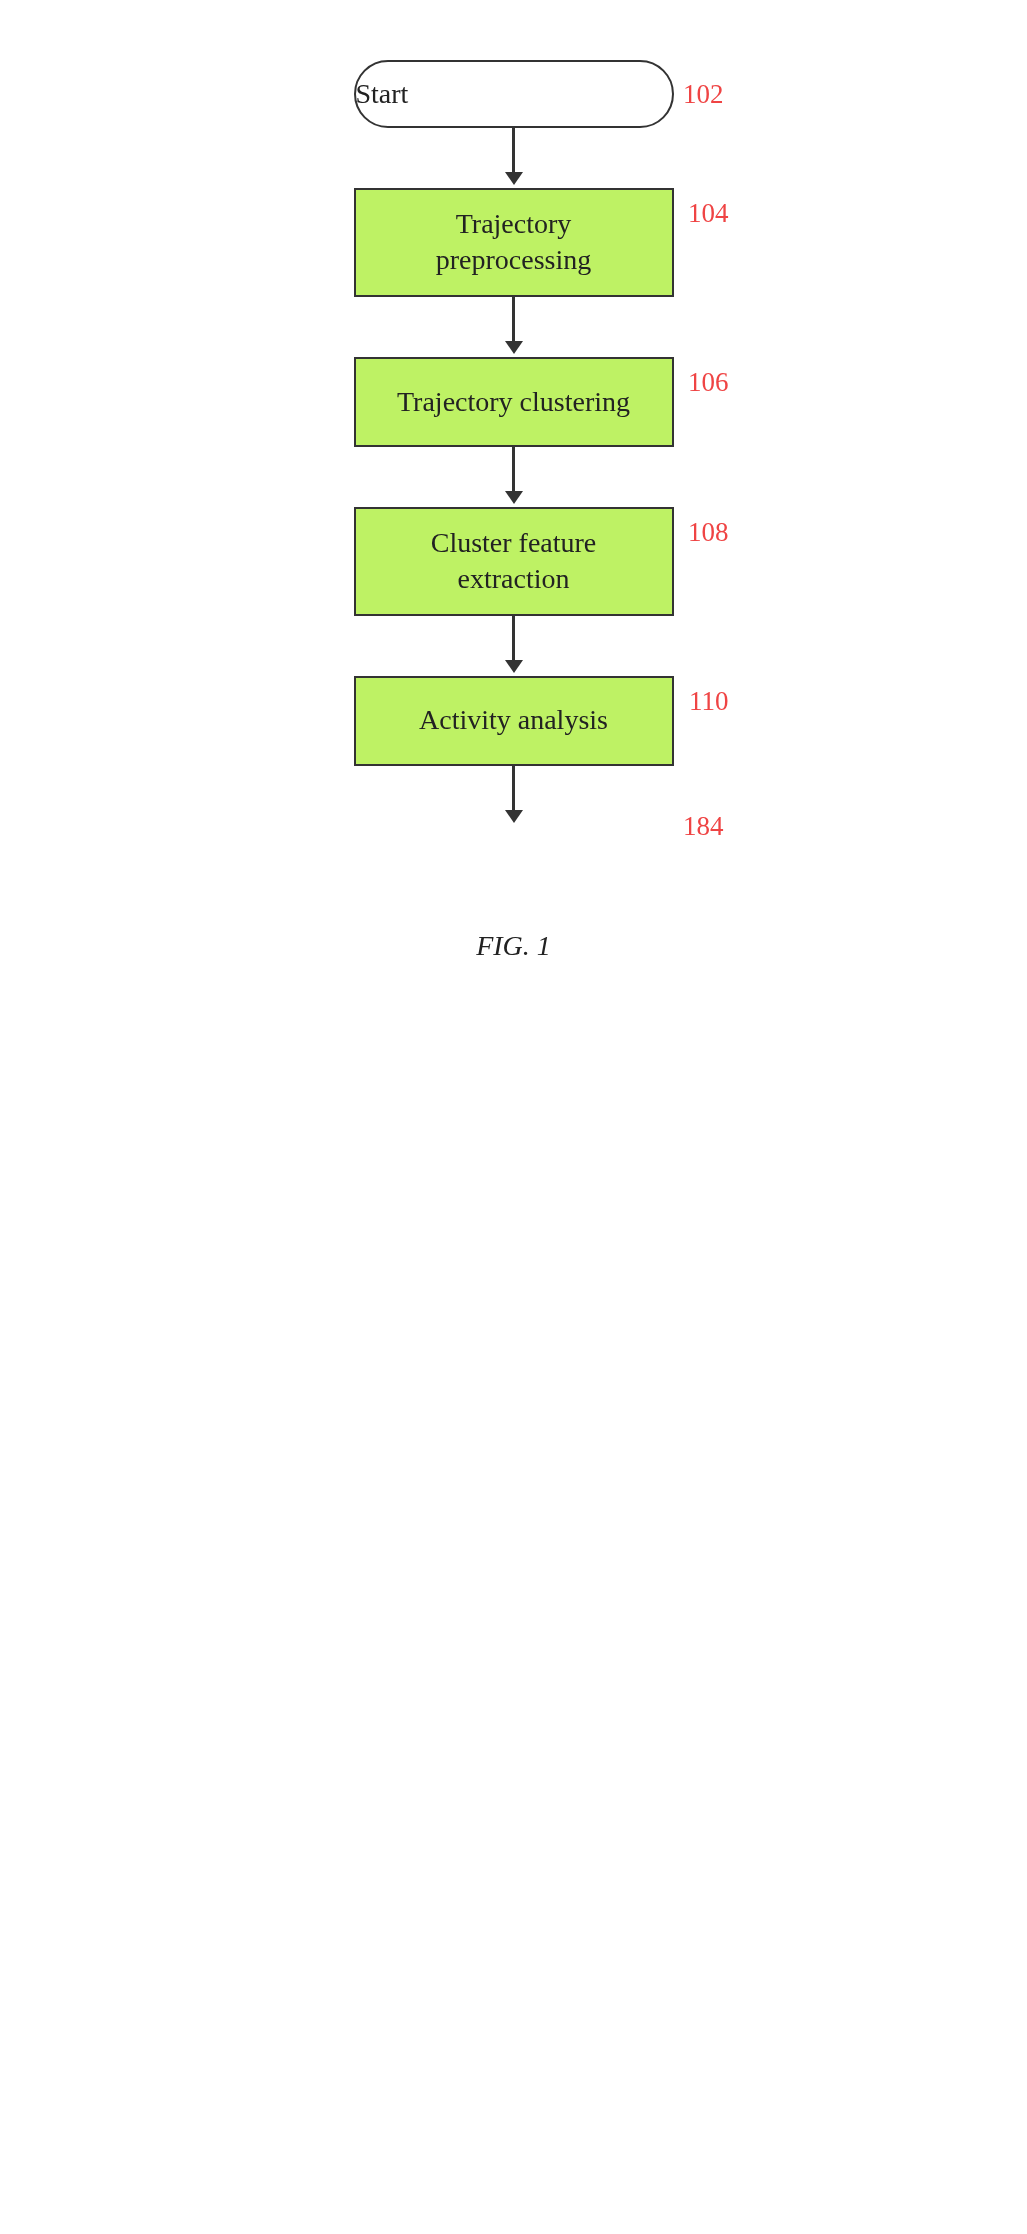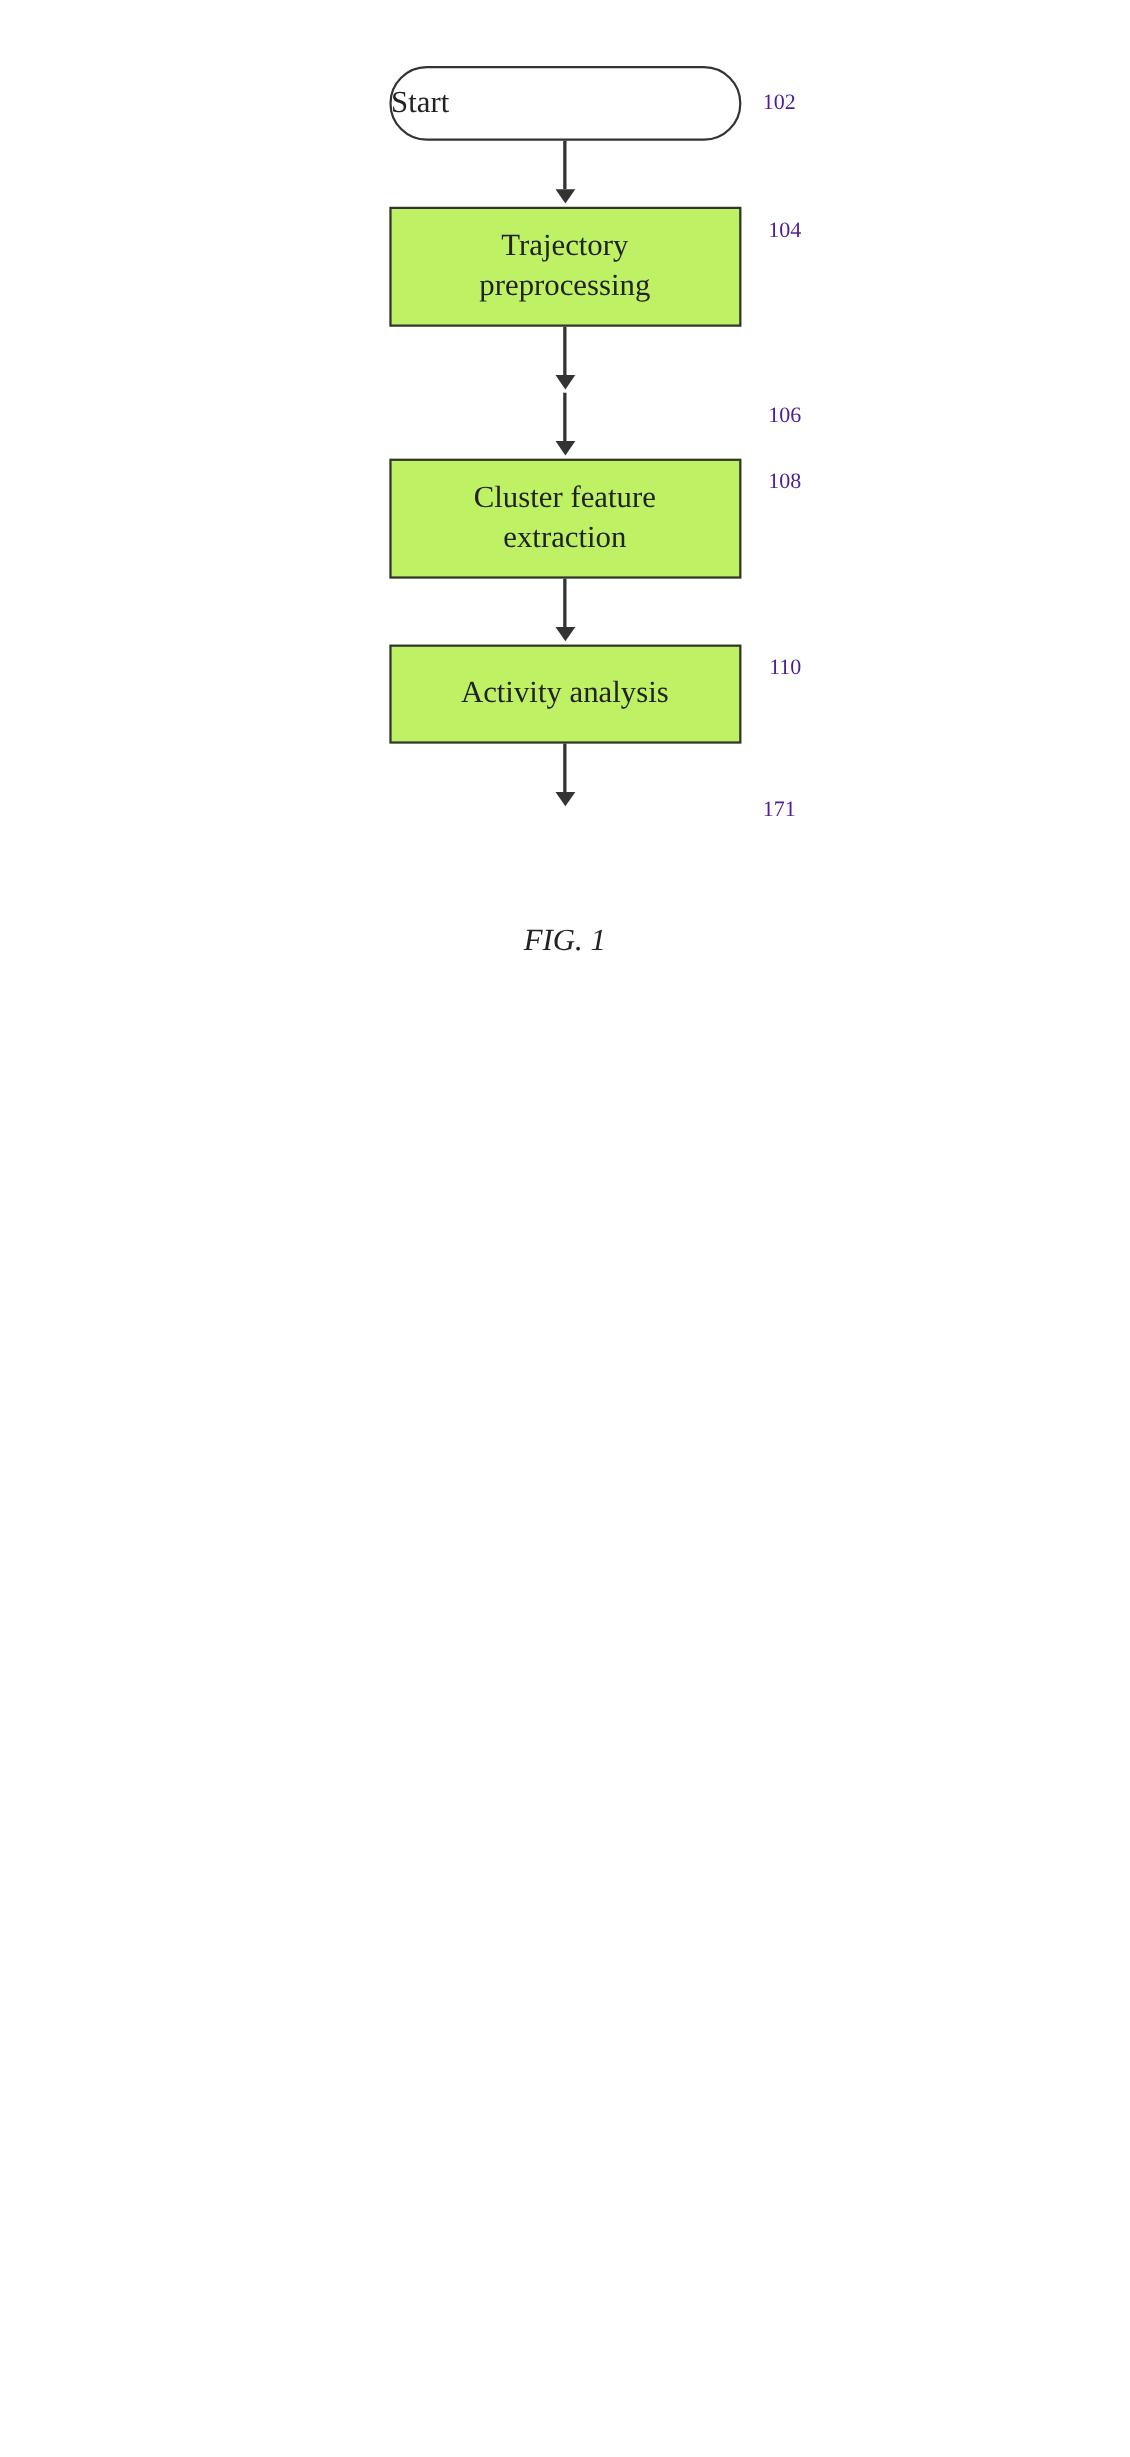--- a/index.html
+++ b/index.html
@@ -77,22 +77,22 @@
 
     .node-label {
       font-size: 28px;
       color: #222;
       font-family: 'Times New Roman', Times, serif;
       line-height: 1.3;
       text-align: center;
     }
 
     .node-number {
-      font-size: 20px;
-      color: #4c1d95;
+      font-size: 27px;
+      color: #ef4444;
       font-family: 'Times New Roman', Times, serif;
       position: absolute;
       right: calc(50% - 200px);
       top: 50%;
       transform: translateY(-50%);
       white-space: nowrap;
     }
 
     .arrow {
       display: flex;
@@ -153,20 +153,23 @@
       </div>
     </div>
 
     <div class="arrow">
       <div class="arrow-line"></div>
       <div class="arrow-head"></div>
     </div>
 
     <div class="node-wrapper">
       <div class="node-row" style="position: relative;">
+        <div class="process-node">
+          <span class="node-label">Trajectory clustering</span>
+        </div>
         <span class="node-number" style="position: absolute; right: calc(50% - 215px); top: 10px; transform: none;">106</span>
       </div>
     </div>
 
     <div class="arrow">
       <div class="arrow-line"></div>
       <div class="arrow-head"></div>
     </div>
 
     <div class="node-wrapper">
@@ -192,20 +195,20 @@
       </div>
     </div>
 
     <div class="arrow">
       <div class="arrow-line"></div>
       <div class="arrow-head"></div>
     </div>
 
     <div class="node-wrapper">
       <div class="node-row" style="position: relative;">
-        <span class="node-number" style="position: absolute; right: calc(50% - 210px); top: 50%; transform: translateY(-50%);">171</span>
+        <span class="node-number" style="position: absolute; right: calc(50% - 210px); top: 50%; transform: translateY(-50%);">184</span>
       </div>
     </div>
 
   </div>
 
   <div class="fig-label">FIG. 1</div>
 </div>
 
 </body></html>

